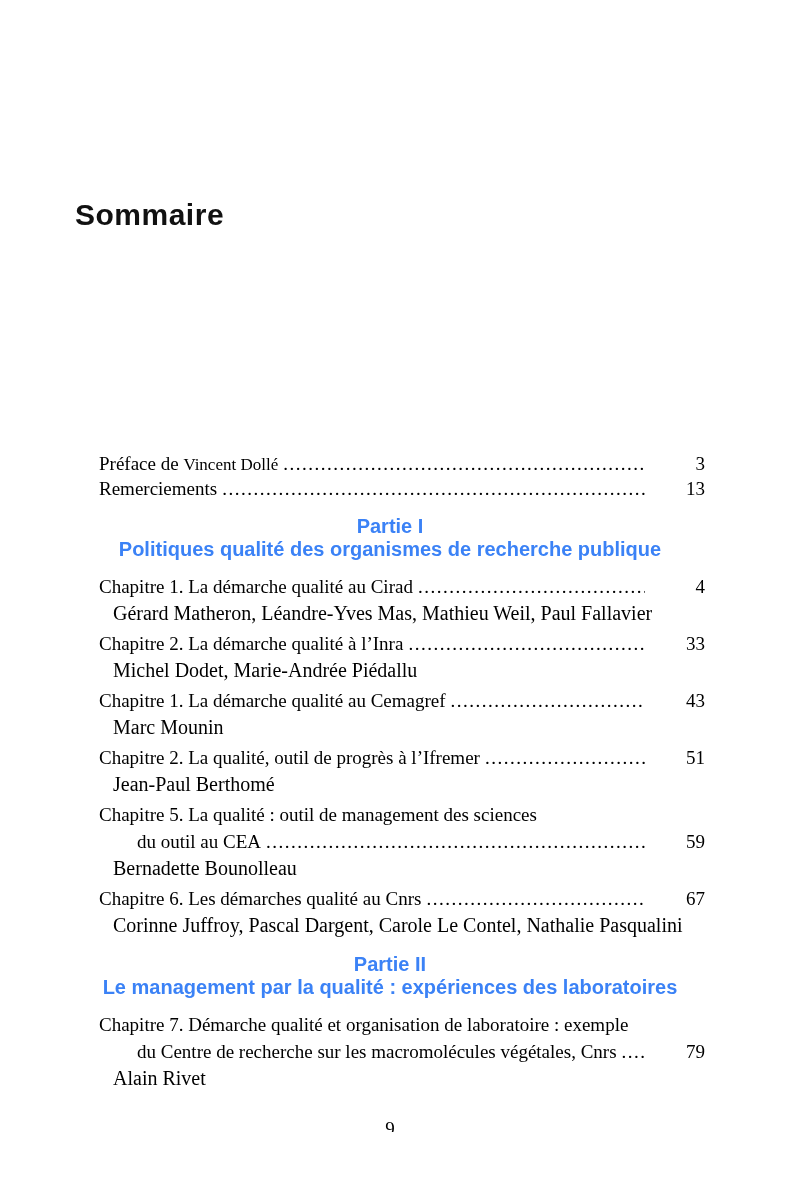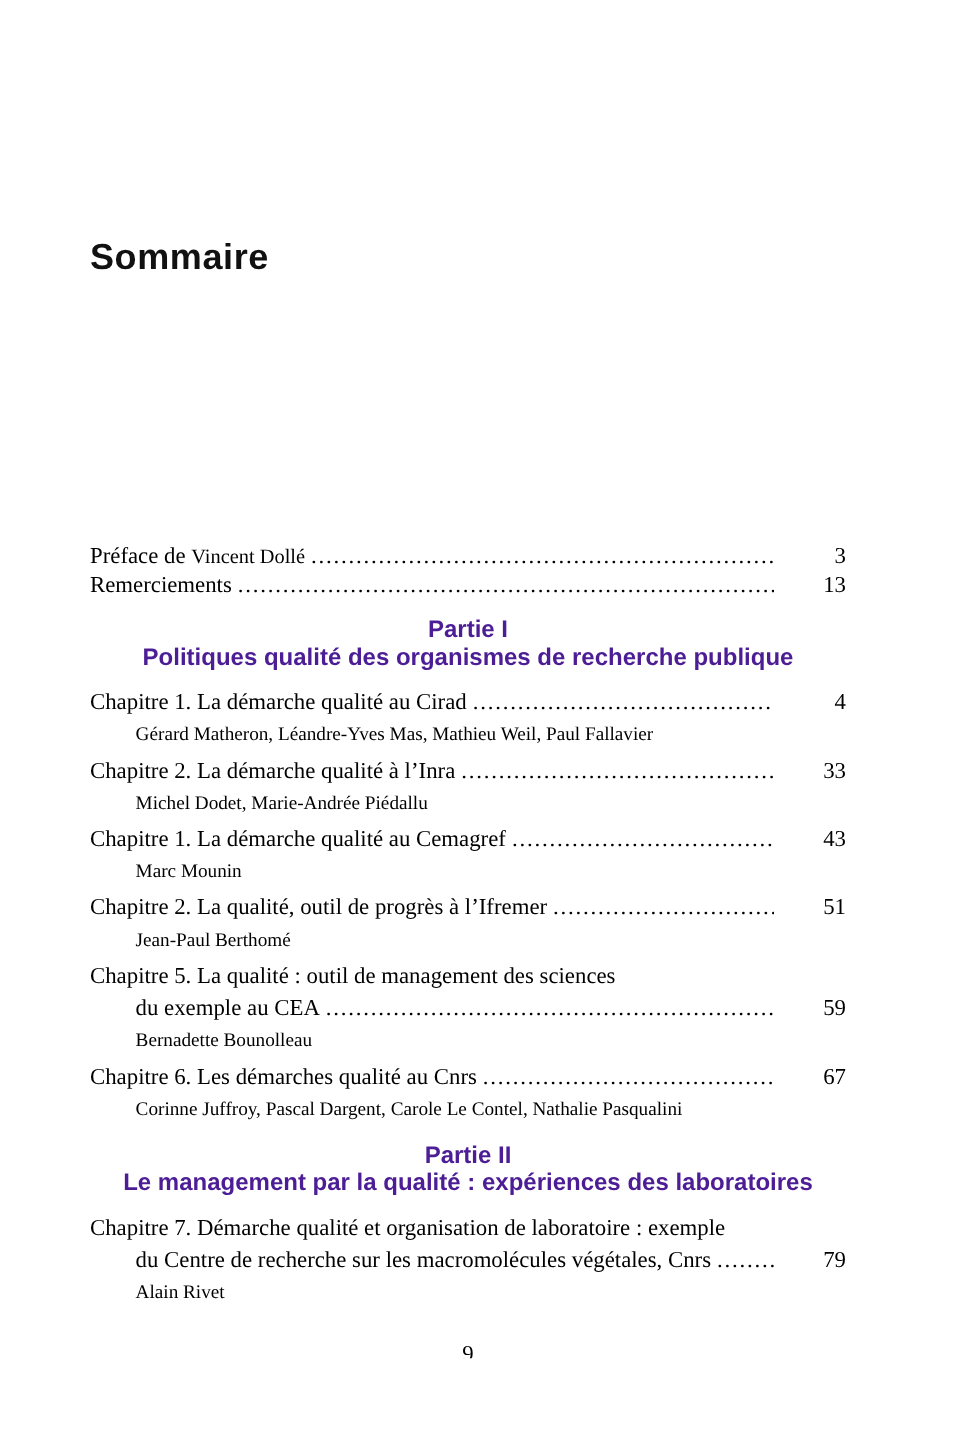--- a/index.html
+++ b/index.html
@@ -31,20 +31,21 @@
     position: absolute;
     left: 75px;
     top: 452px;
     width: 630px;
     font-size: 19px;
   }
   .toc-line {
     display: flex;
     align-items: flex-start;
     line-height: 24px;
+    margin-left: 24px;
   }
   .entry .toc-line {
     line-height: 27px;
   }
   .t {
     white-space: nowrap;
   }
   .leader {
     flex: 1 1 auto;
     overflow: hidden;
@@ -64,31 +65,31 @@
     font-size: 17px;
     margin-left: 0.28em;
   }
   .part-heading {
     margin: 14px 0 12px 0;
     text-align: center;
     font-family: "Liberation Sans", sans-serif;
     font-weight: bold;
     font-size: 20px;
     line-height: 23px;
-    color: #4c1d95;
+    color: #3b82f6;
   }
   .entry {
     margin-bottom: 3px;
   }
   .cont {
     padding-left: 38px;
   }
   .authors {
     padding-left: 38px;
-    font-size: 16px;
+    font-size: 20px;
     line-height: 27px;
   }
   .folio {
     position: absolute;
     left: 75px;
     top: 1118px;
     width: 630px;
     text-align: center;
     font-size: 19px;
     font-family: "Liberation Serif", serif;
@@ -153,21 +154,21 @@
         <span class="pg">51</span>
       </div>
       <div class="authors">Jean-Paul Berthomé</div>
     </div>
 
     <div class="entry">
       <div class="toc-line">
         <span class="t">Chapitre 5. La qualité : outil de management des sciences</span>
       </div>
       <div class="toc-line cont">
-        <span class="t">du exemple au CEA</span>
+        <span class="t">du outil au CEA</span>
         <span class="leader"></span>
         <span class="pg">59</span>
       </div>
       <div class="authors">Bernadette Bounolleau</div>
     </div>
 
     <div class="entry">
       <div class="toc-line">
         <span class="t">Chapitre 6. Les démarches qualité au Cnrs</span>
         <span class="leader"></span>

